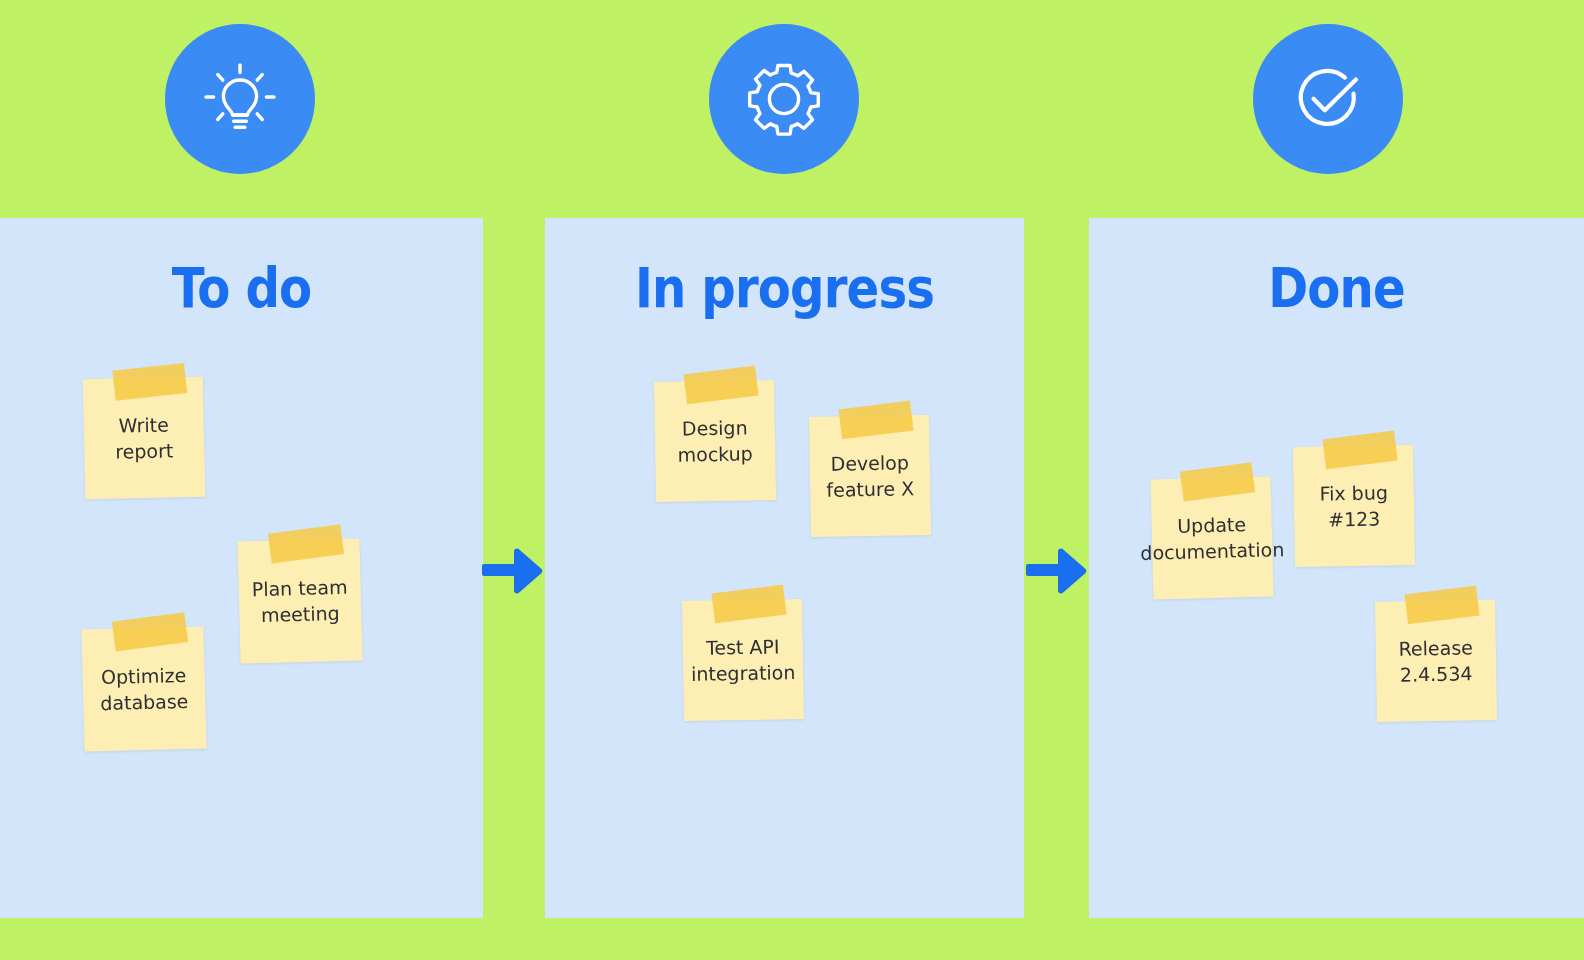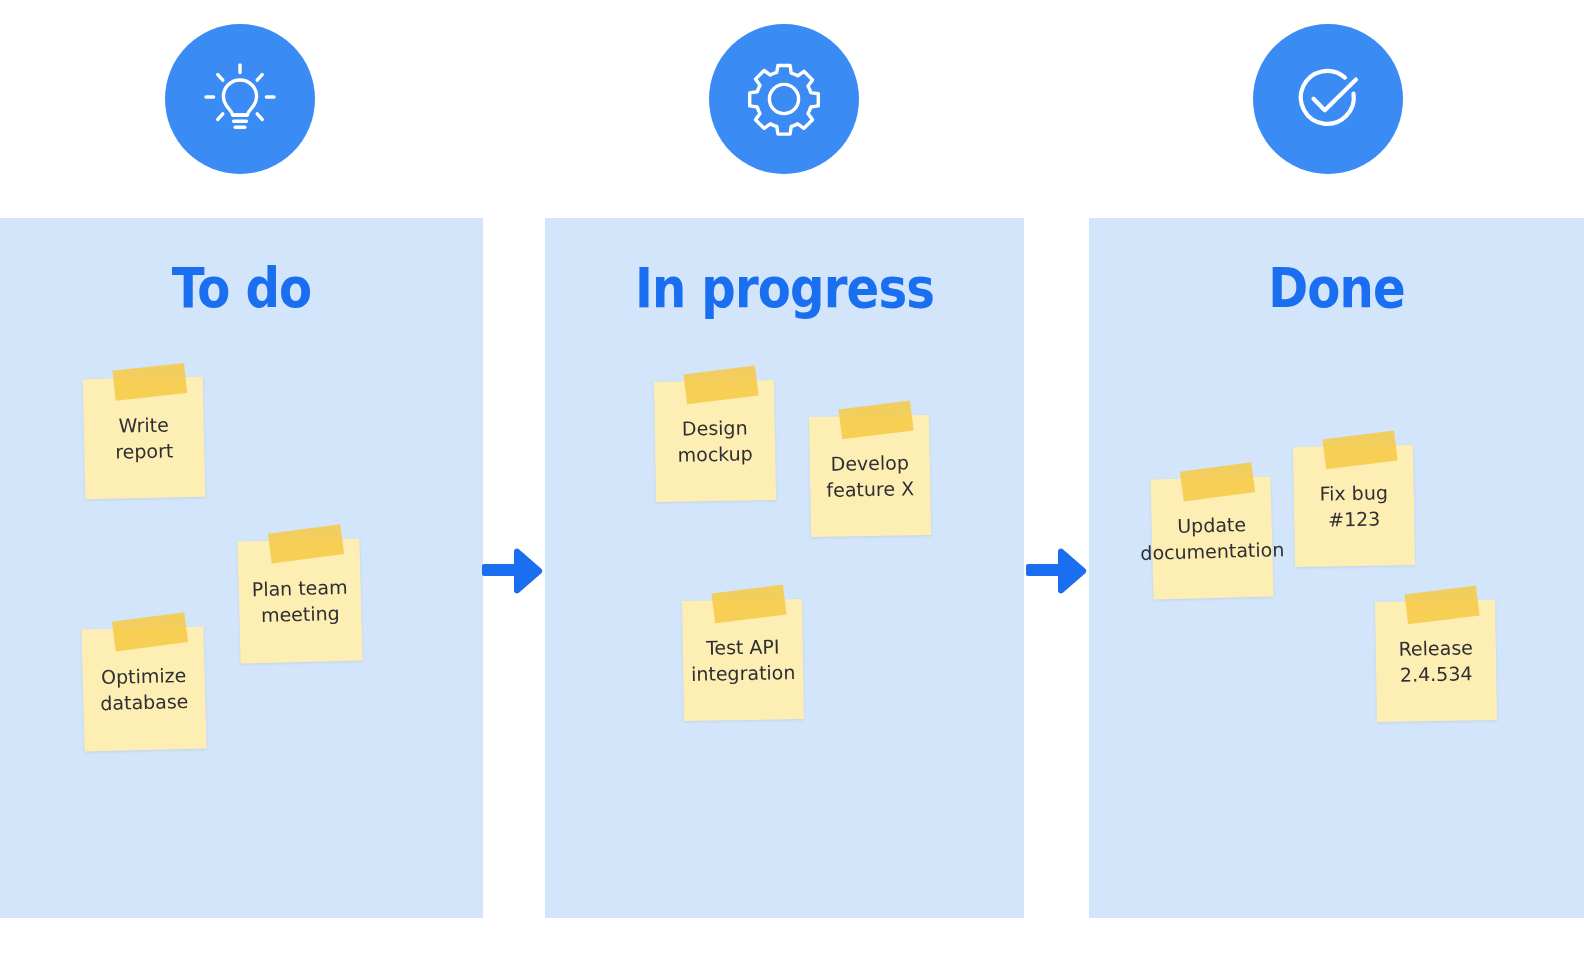--- a/index.html
+++ b/index.html
@@ -12,21 +12,21 @@
     height: 960px;
     position: relative;
     overflow: hidden;
     font-family: "DejaVu Sans", sans-serif;
   }
 
   
   #board {
     position: absolute;
     inset: 0;
-    background: #ffffff;
+    background: #bef264;
   }
 
   .column {
     position: absolute;
     top: 218px;
     height: 700px;
     background: #d3e5fb;
   }
   .column.c1 { left: 0px;    width: 483px; }
   .column.c2 { left: 545px;  width: 479px; }

